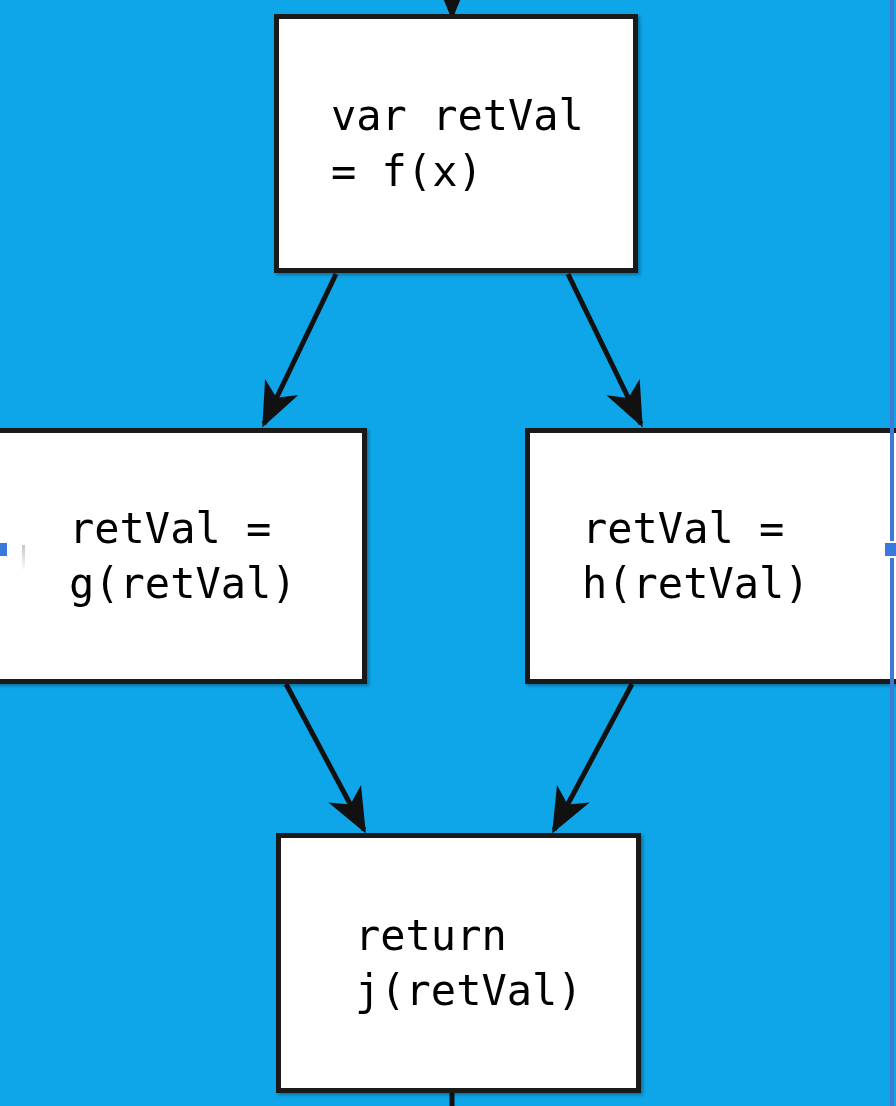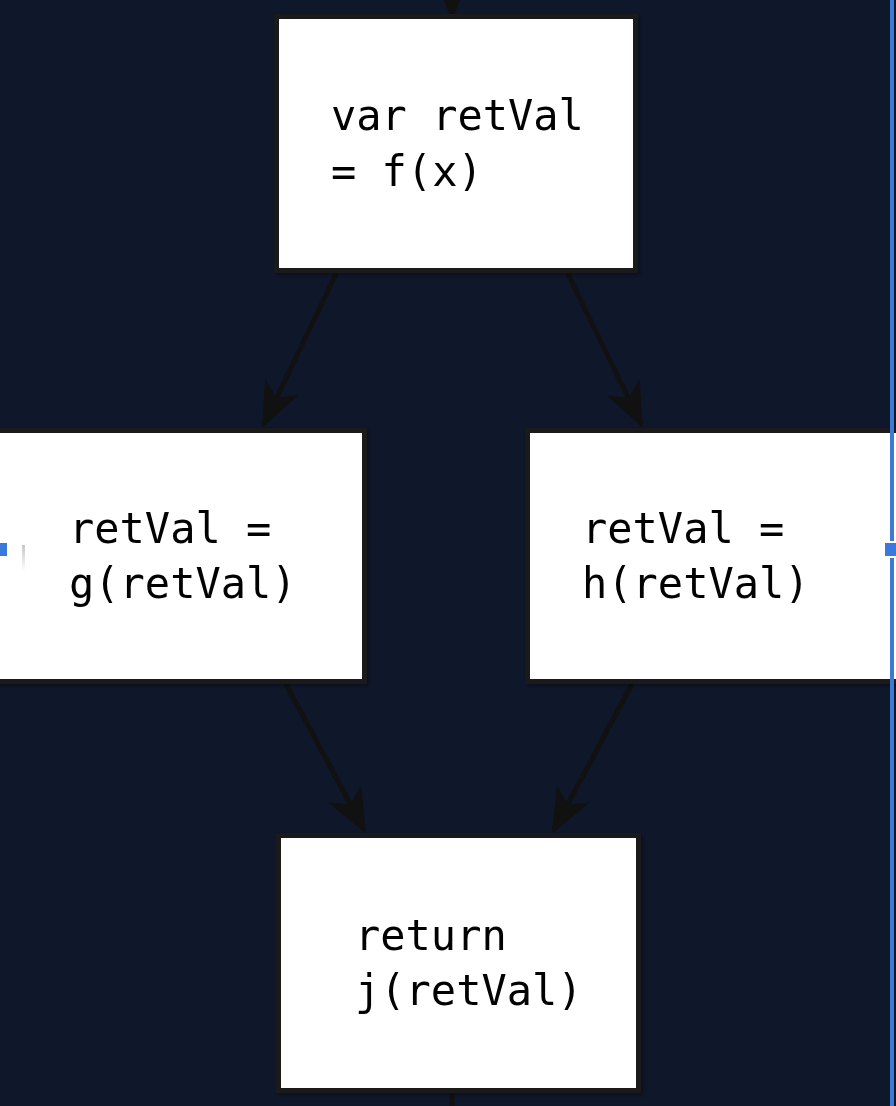--- a/index.html
+++ b/index.html
@@ -7,21 +7,21 @@
     padding: 0;
     background: #ffffff;
   }
   body {
     font-family: "DejaVu Sans Mono", monospace;
   }
   #canvas {
     position: relative;
     width: 896px;
     height: 1106px;
-    background: #0f172a;
+    background: #0ea5e9;
     overflow: hidden;
   }
   .node {
     position: absolute;
     background: #ffffff;
     border: 5px solid #1a1a1a;
     box-sizing: border-box;
     box-shadow: 2px 2px 3px rgba(0,0,0,0.30);
     display: flex;
     align-items: center;

